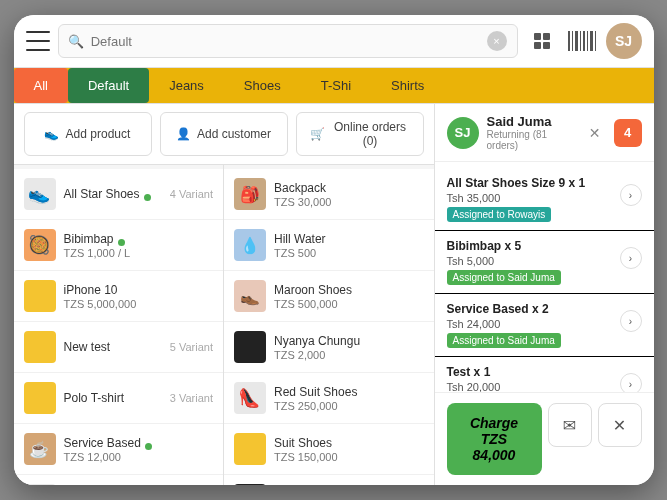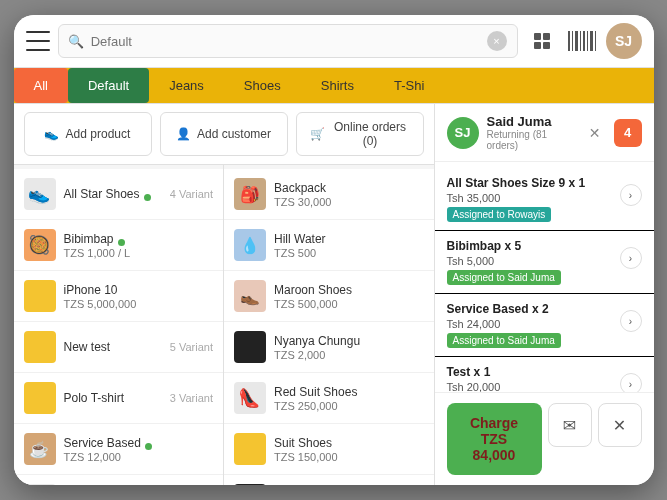--- a/index.html
+++ b/index.html
@@ -355,27 +355,28 @@
     .charge-bar {
       display: flex;
       gap: 6px;
       padding: 10px 12px;
       border-top: 1px solid #eee;
       background: #fff;
     }
     .charge-btn {
       flex: 1;
       background: #4caf50;
-      color: #7f1d1d;
+      color: #000000;
       border: none;
       border-radius: 8px;
       padding: 12px;
       font-size: 14px;
       font-weight: 600;
       cursor: pointer;
+      font-style: italic;
     }
     .icon-btn {
       width: 44px;
       height: 44px;
       border: 1.5px solid #ddd;
       border-radius: 8px;
       display: flex;
       align-items: center;
       justify-content: center;
       cursor: pointer;
@@ -427,22 +428,22 @@
         <span>SJ</span>
       </div>
     </div>
   </div>
 
   <div class="category-bar">
     <button class="cat-btn active">All</button>
     <button class="cat-btn default-active">Default</button>
     <button class="cat-btn">Jeans</button>
     <button class="cat-btn">Shoes</button>
+    <button class="cat-btn">T-Shi</button>
     <button class="cat-btn">Shirts</button>
-    <button class="cat-btn">T-Shi</button>
   </div>
 
   <div class="main-content">
 
     <div class="left-panel">
 
       <div class="action-bar">
         <button class="action-btn">
           <span>👟</span>
           <span>Add product</span>

